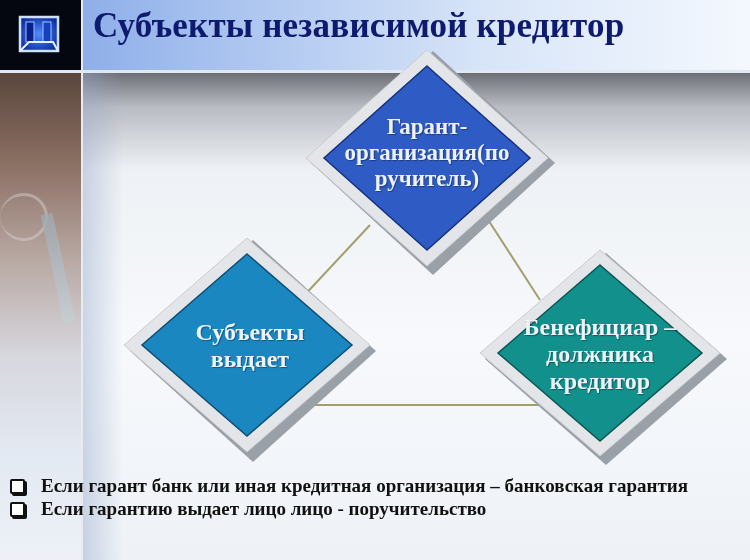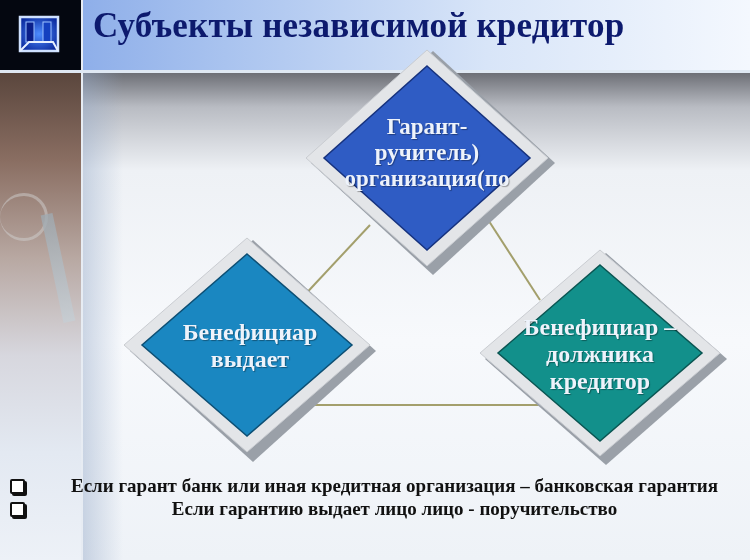--- a/index.html
+++ b/index.html
@@ -61,21 +61,20 @@
       text-shadow: 1px 1px 1px rgba(0,0,0,0.35);
       white-space: nowrap;
     }
     .node-top-label { left: 307px; top: 94px; width: 240px; font-size: 23px; margin-top: 20px; }
     .node-left-label { left: 140px; top: 319px; width: 220px; font-size: 24px; }
     .node-right-label { left: 490px; top: 314px; width: 220px; font-size: 24px; }
     .bullets {
       position: absolute; left: 8px; top: 474px; width: 740px;
       font-size: 19px; font-weight: bold; color: #111;
       line-height: 23px;
-      text-align: center;
     }
     .bullet-row { display: flex; align-items: flex-start; }
     .bullet-icon {
       flex: 0 0 auto; width: 11px; height: 11px; margin: 5px 16px 0 2px;
       border: 2px solid #111; border-radius: 2px; background: #fff;
       box-shadow: 2px 2px 0 #111;
     }
     .bullet-text { flex: 1 1 auto; }
   </style>
 </head>
@@ -130,26 +129,26 @@
 
   <g>
     <polygon points="603,250 724,356 603,462 482,356" fill="#9aa0a8" transform="translate(3,3)"></polygon>
     <polygon points="600,250 720,353 600,456 480,353" fill="#e3e5e8" stroke="#c9ccd1" stroke-width="1"></polygon>
     <polygon points="600,265 702,353 600,441 498,353" fill="#12908b" stroke="#0a5552" stroke-width="1.5"></polygon>
   </g>
 </svg>
 
 <div class="node-label node-top-label">
   <div>Гарант-</div>
+  <div>организация(по</div>
   <div>ручитель)</div>
-  <div>организация(по</div>
 </div>
 
 <div class="node-label node-left-label">
-  <div>Бенефициар</div>
+  <div>Субъекты</div>
   <div>выдает</div>
 </div>
 
 <div class="node-label node-right-label">
   <div>Бенефициар –</div>
   <div>должника</div>
   <div>кредитор</div>
 </div>
 
 <div class="bullets">

